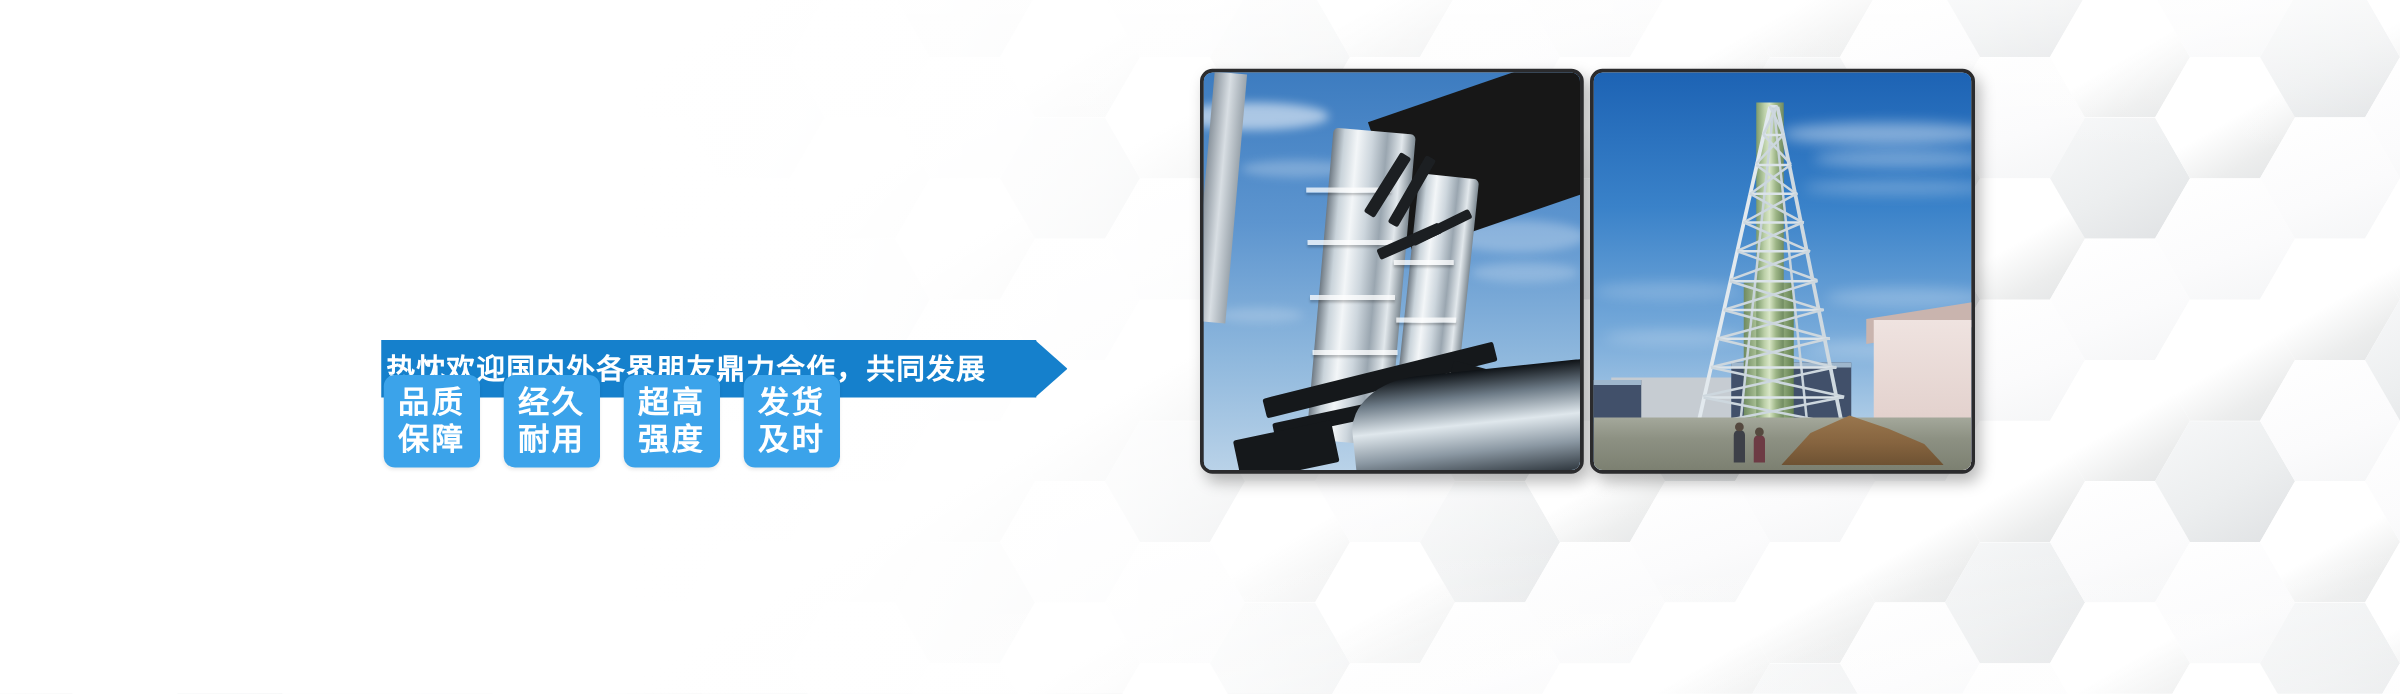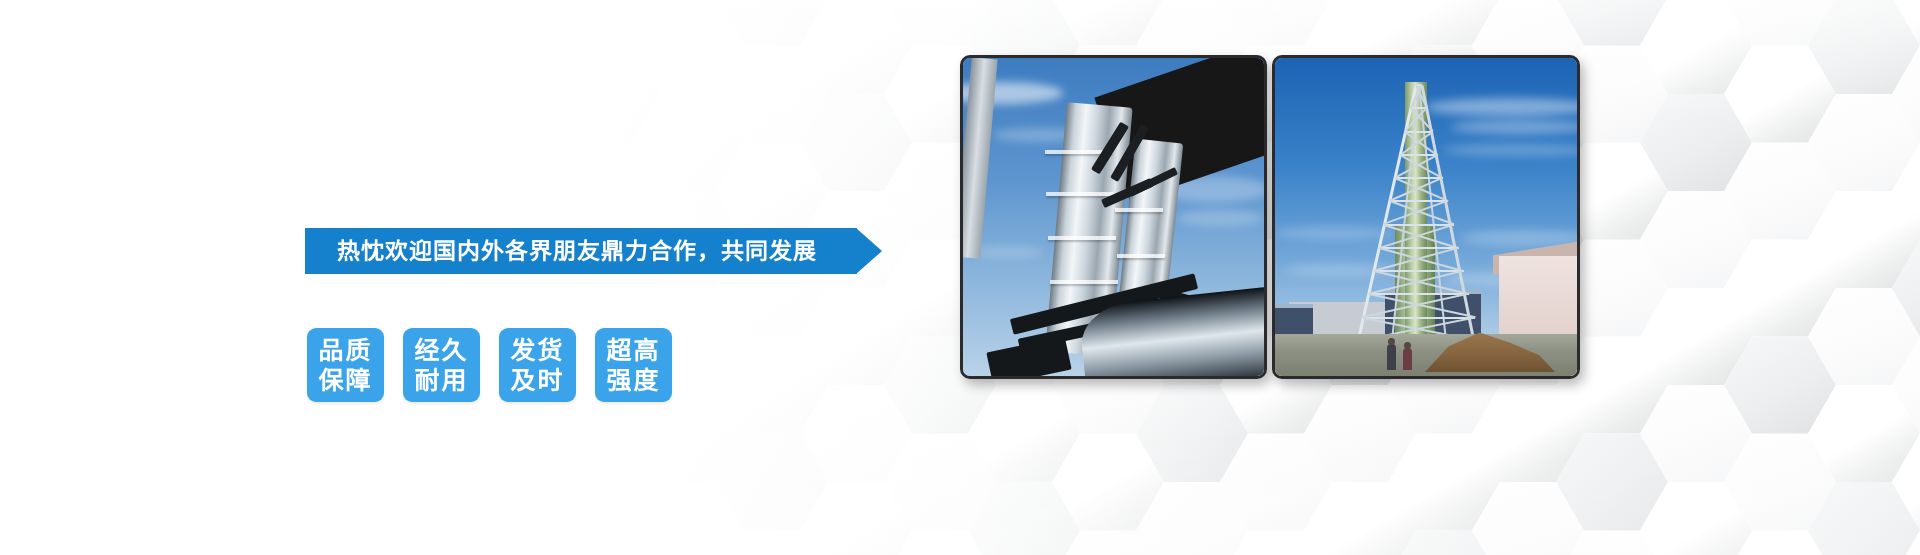--- a/index.html
+++ b/index.html
@@ -101,22 +101,23 @@
     position: absolute;
     left: 305px;
     top: 228px;
     height: 46px;
   }
   .subbar {
     position: relative;
     display: inline-block;
     height: 46px;
     background: #1580cc;
-    padding: 0 40px 0 32px;
+    padding: 0 40px 0 4px;
     box-sizing: border-box;
+    margin-top: 44px;
   }
   .subbar-text {
     display: block;
     line-height: 46px;
     font-size: 23px;
     font-weight: bold;
     color: #ffffff;
     letter-spacing: 1px;
     white-space: nowrap;
   }
@@ -126,21 +127,21 @@
     top: 0;
     width: 26px;
     height: 46px;
     background: #1580cc;
     clip-path: polygon(0% 0%, 100% 50%, 0% 100%);
   }
 
   .badges {
     position: absolute;
     left: 307px;
-    top: 328px;
+    top: 300px;
     display: flex;
     gap: 19px;
   }
   .badge {
     width: 77px;
     height: 74px;
     border-radius: 9px;
     background: #3ba3ea;
     display: flex;
     flex-direction: column;
@@ -507,26 +508,26 @@
     <div class="badges" id="badges">
         <div class="badge">
           <span class="badge-line">品质</span>
           <span class="badge-line">保障</span>
         </div>
         <div class="badge">
           <span class="badge-line">经久</span>
           <span class="badge-line">耐用</span>
         </div>
         <div class="badge">
+          <span class="badge-line">超高</span>
+          <span class="badge-line">强度</span>
+        </div>
+        <div class="badge">
           <span class="badge-line">发货</span>
           <span class="badge-line">及时</span>
-        </div>
-        <div class="badge">
-          <span class="badge-line">超高</span>
-          <span class="badge-line">强度</span>
         </div>
       </div>
   </div>
 
   <div class="photo photo-1">
     <div class="photo-inner">
       <div class="sky1"></div>
 
       <div class="cloud" style="left:-20px;top:24px;width:120px;height:22px;"></div>
       <div class="cloud" style="left:30px;top:70px;width:90px;height:14px;opacity:.45;"></div>

